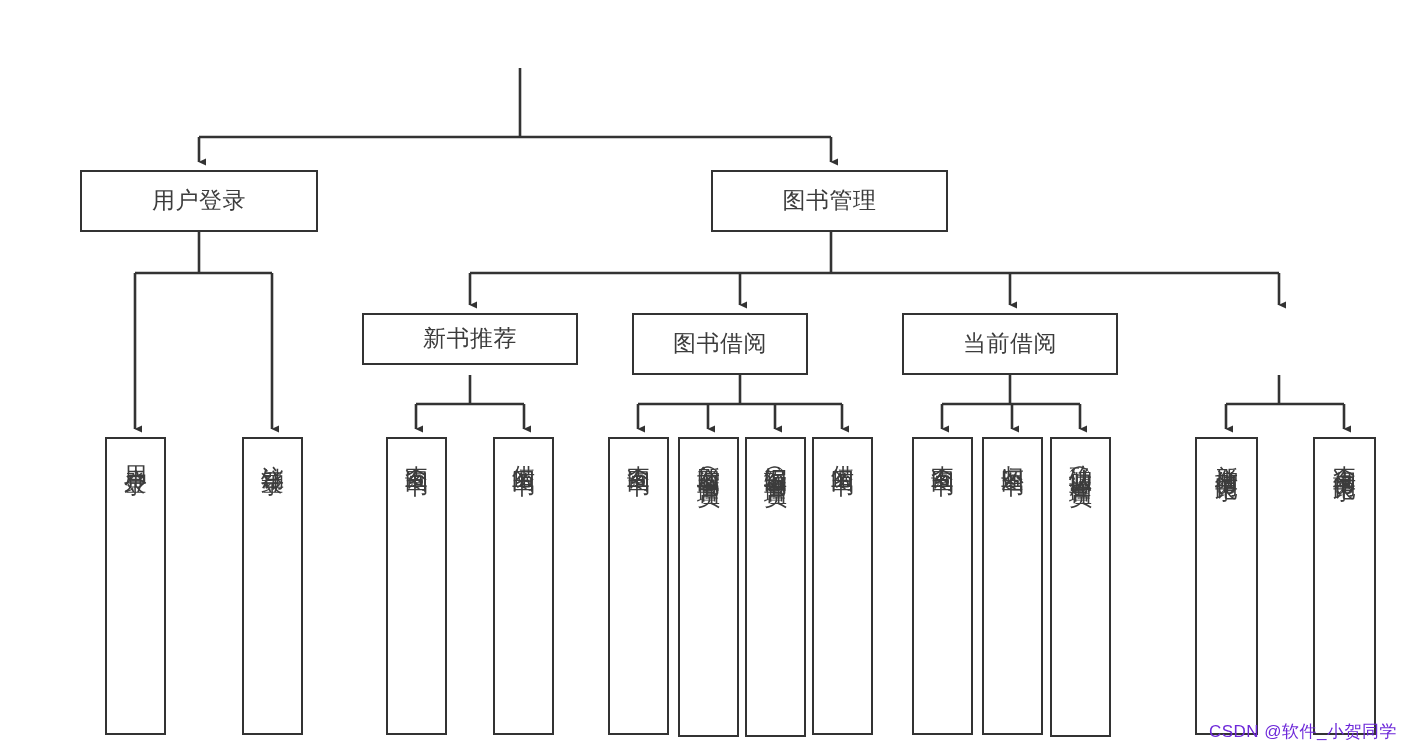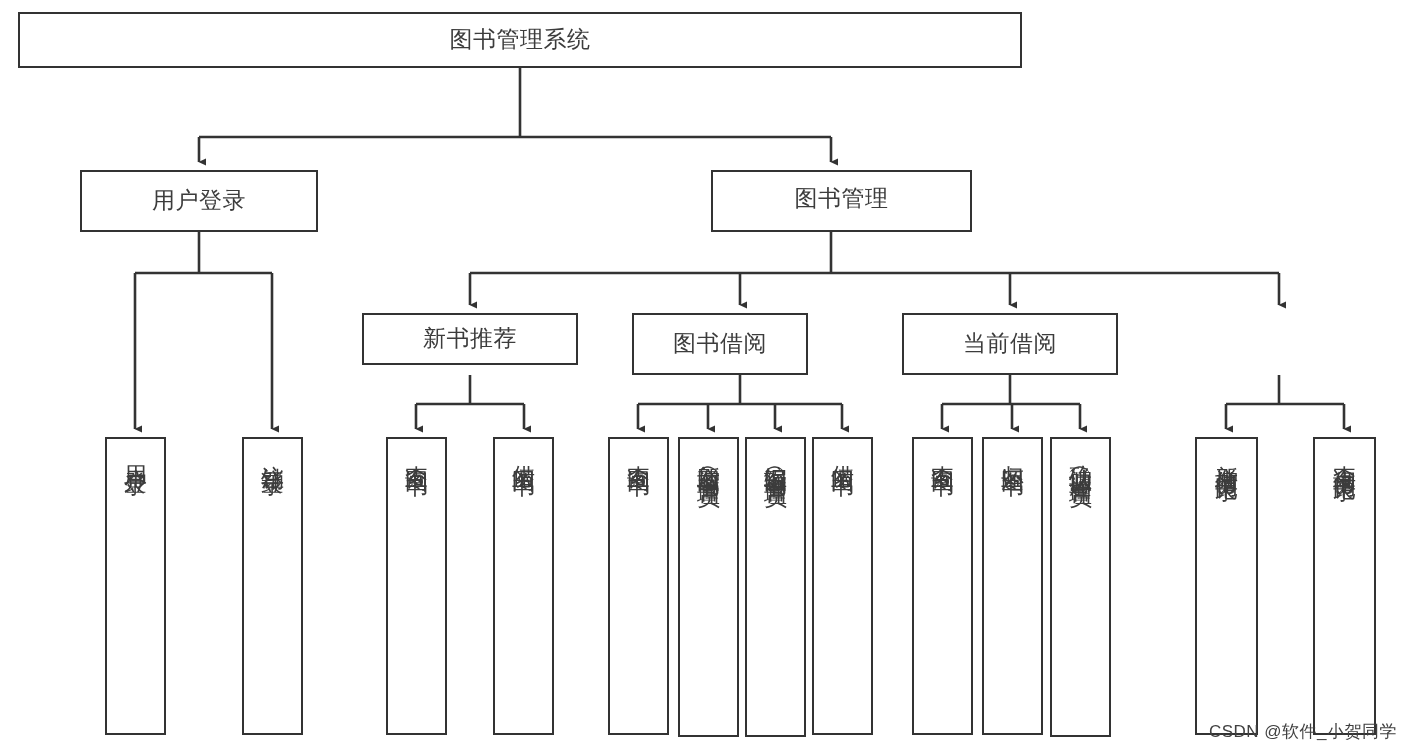--- a/index.html
+++ b/index.html
@@ -59,21 +59,21 @@
     font-size: 23px;
     letter-spacing: 3px;
     line-height: 1;
     white-space: nowrap;
   }
   .watermark {
     position: absolute;
     right: 8px;
     bottom: 4px;
     font-size: 17px;
-    color: #404040;
+    color: #6d28d9;
     white-space: nowrap;
     z-index: 3;
     letter-spacing: 0.5px;
   }
 </style>
 </head>
 <body>
 
 <div id="diagram-root">
 
@@ -120,28 +120,25 @@
       <path d="M1012,404 L1012,429" marker-end="url(#arrowhead)"></path>
       <path d="M1080,404 L1080,429" marker-end="url(#arrowhead)"></path>
 
       <path d="M1279,375 L1279,404"></path>
       <path d="M1226,404 L1344,404"></path>
       <path d="M1226,404 L1226,429" marker-end="url(#arrowhead)"></path>
       <path d="M1344,404 L1344,429" marker-end="url(#arrowhead)"></path>
     </g>
   </svg>
 
-  <div class="node horizontal" style="left:18px; top:12px; width:1004px; height:56px;">
-    <span class="node-label">图书管理系统</span>
-  </div>
 
   <div class="node horizontal" style="left:80px; top:170px; width:238px; height:62px;">
     <span class="node-label">用户登录</span>
   </div>
-  <div class="node horizontal" style="left:711px; top:170px; width:261px; height:62px;font-family:Liberation Mono, monospace;">
+  <div class="node horizontal" style="left:711px; top:170px; width:237px; height:62px;">
     <span class="node-label">图书管理</span>
   </div>
 
   <div class="node horizontal" style="left:362px; top:313px; width:216px; height:52px;">
     <span class="node-label">新书推荐</span>
   </div>
   <div class="node horizontal" style="left:632px; top:313px; width:176px; height:62px;">
     <span class="node-label">图书借阅</span>
   </div>
   <div class="node horizontal" style="left:902px; top:313px; width:216px; height:62px;">

